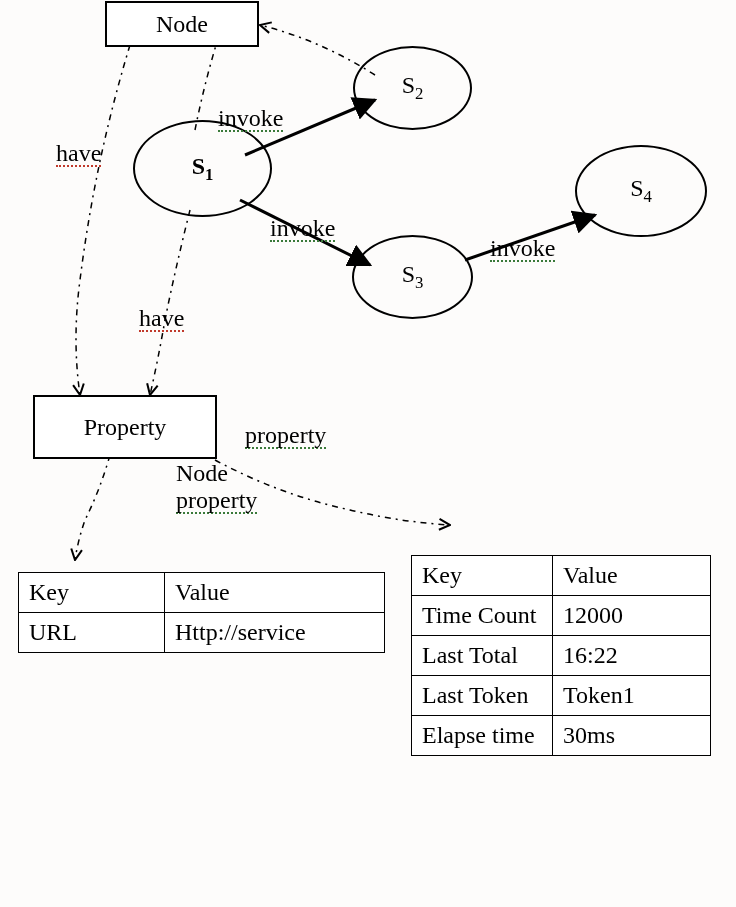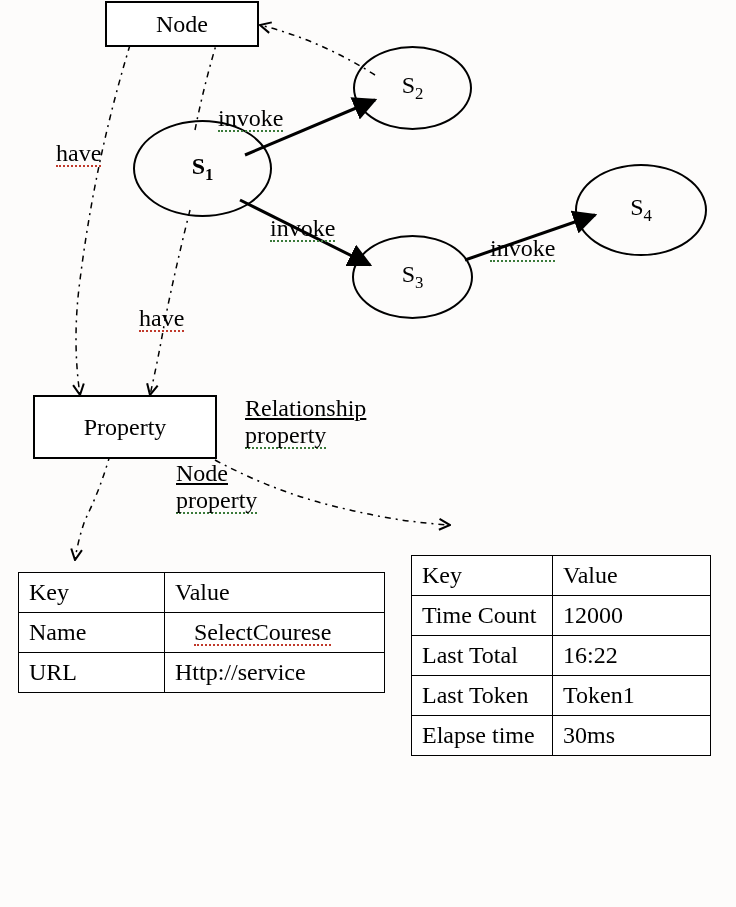--- a/index.html
+++ b/index.html
@@ -23,21 +23,20 @@
   .ellipse {
     position: absolute;
     border: 2px solid #000;
     border-radius: 50%;
     display: flex;
     align-items: center;
     justify-content: center;
   }
   .label {
     position: absolute;
-    text-decoration: underline;
   }
   .underline-green {
     border-bottom: 2px dotted #3a7a3a;
     display: inline-block;
     line-height: 1;
   }
   .underline-red {
     border-bottom: 2px dotted #c0392b;
     display: inline-block;
     line-height: 1;
@@ -103,21 +102,21 @@
 </div>
 
 <div class="ellipse" style="left:353px; top:46px; width:115px; height:80px;">
   <span><span>S</span><sub>2</sub></span>
 </div>
 
 <div class="ellipse" style="left:352px; top:235px; width:117px; height:80px;">
   <span><span>S</span><sub>3</sub></span>
 </div>
 
-<div class="ellipse" style="left:575px; top:164px; width:128px; height:88px;text-align:right;">
+<div class="ellipse" style="left:575px; top:145px; width:128px; height:88px;text-align:right;">
   <span><span>S</span><sub>4</sub></span>
 </div>
 
 <div class="box" style="left:33px; top:395px; width:180px; height:60px;">
   <span>Property</span>
 </div>
 
 <div class="label" style="left:218px; top:105px;">
   <span class="underline-green">invoke</span>
 </div>
@@ -128,37 +127,33 @@
   <span class="underline-green">invoke</span>
 </div>
 <div class="label" style="left:37px; top:140px;">
   <span class="underline-red">have</span>
 </div>
 <div class="label" style="left:120px; top:305px;">
   <span class="underline-red">have</span>
 </div>
 
 <div class="label" style="left:245px; top:395px; width:200px;">
-  <span>Relationship</span><br>
+  <br>
   <span class="underline-green">property</span>
 </div>
 <div class="label" style="left:176px; top:460px; width:140px;">
   <span>Node</span><br>
   <span class="underline-green">property</span>
 </div>
 
 <table class="kv" style="left:18px; top:572px; width:367px;">
   <tbody>
       <tr>
     <td style="width:125px;">Key</td>
     <td>Value</td>
-  </tr>
-  <tr>
-    <td>Name</td>
-    <td><span class="underline-red">SelectCourese</span></td>
   </tr>
   <tr>
     <td>URL</td>
     <td>Http://service</td>
   </tr>
 </tbody>
   </table>
 
 <table class="kv" style="left:411px; top:555px; width:300px;">
   <tbody>

